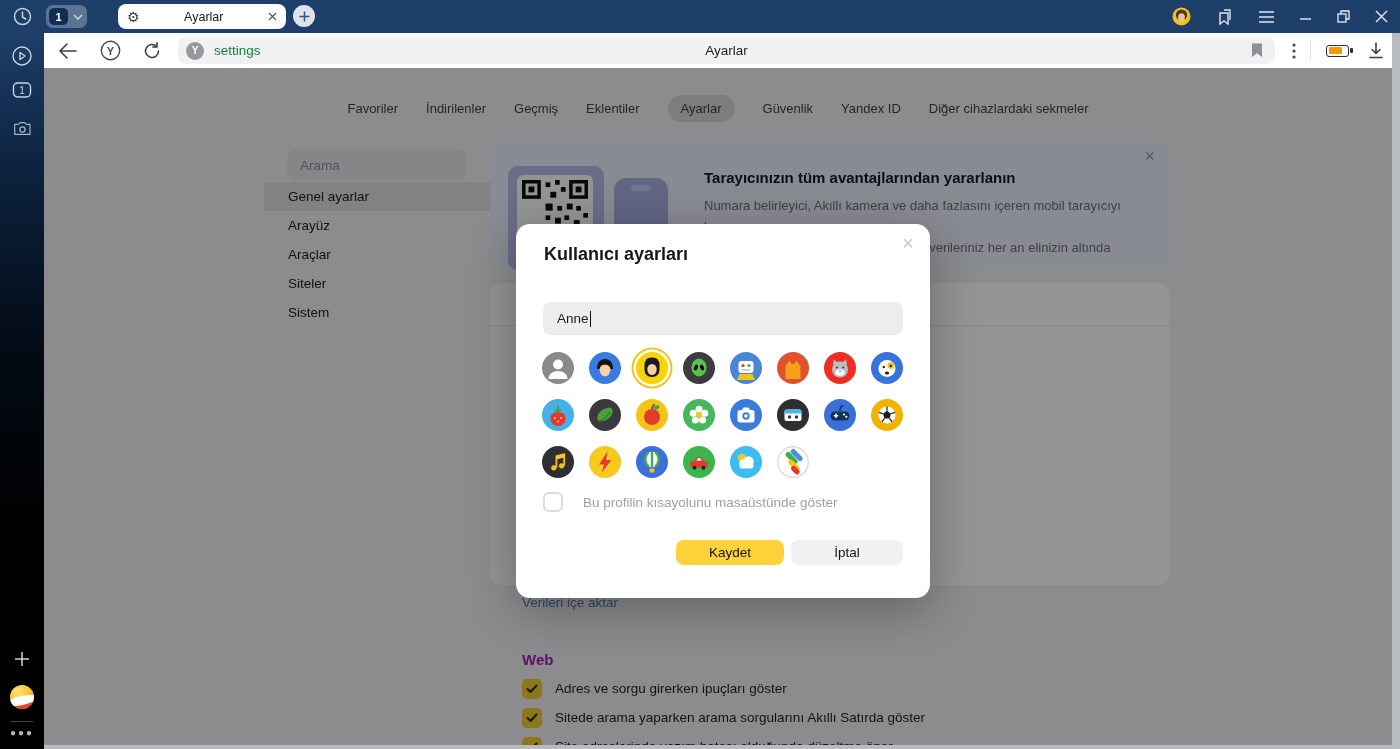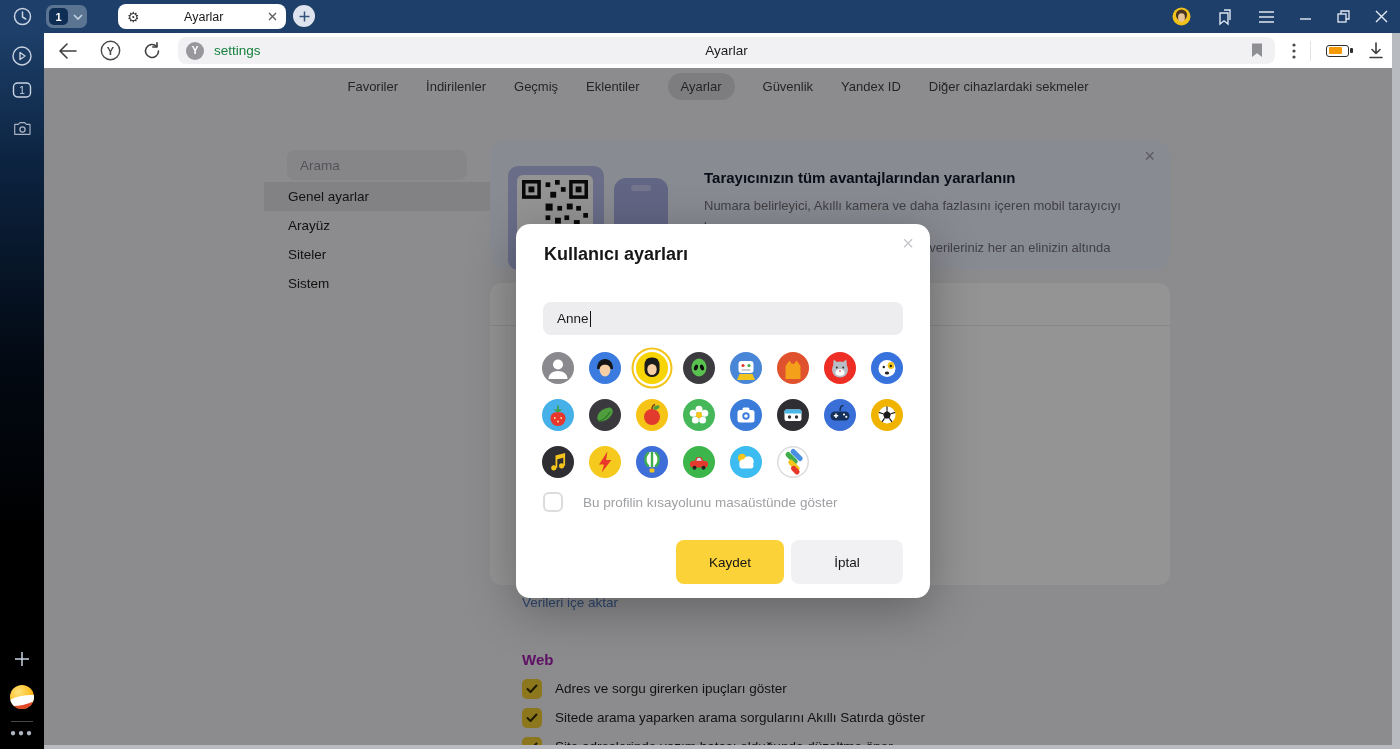--- a/index.html
+++ b/index.html
@@ -41,21 +41,21 @@
   .ab-bookmark { position:absolute; right:12px; top:6px; }
   .kebab { margin-left:17px; }
   .tb-divider { width:1px; height:20px; background:#e3e3e6; margin-left:14px; }
   .battery { position:relative; width:23px; height:12px; border:1.5px solid #2f2f2f; border-radius:3px; margin-left:15px; }
   .battery .fill { position:absolute; left:1.5px; top:1.5px; bottom:1.5px; width:13px; background:#f59a07; border-radius:1px; }
   .battery .nub { position:absolute; right:-4.5px; top:2.5px; width:2.5px; height:4.5px; background:#2f2f2f; border-radius:1px; }
   .download-btn { margin-left:19px; }
 
   
   .content { position:absolute; left:44px; top:68px; width:1348px; height:677px; background:#f2f2f5; overflow:hidden; }
-  .navtabs { position:absolute; top:5px; left:0; right:0; display:flex; justify-content:center; align-items:center; gap:28px; }
+  .navtabs { position:absolute; top:27px; left:0; right:0; display:flex; justify-content:center; align-items:center; gap:28px; }
   .navtab { font-size:13px; color:#3f3f3f; padding:6px 0; border-radius:15px; }
   .navtab.active { background:#d8d8db; padding:6px 13px; }
 
   .settings-sidebar { position:absolute; left:220px; top:70px; width:226px; bottom:0; }
   .search-box { margin:12px 23px 0 23px; height:30px; background:#e7e7eb; border-radius:8px; display:flex; align-items:center; padding-left:13px; }
   .search-box span { font-size:13.5px; color:#8f8f99; }
   .side-menu { margin-top:2px; }
   .side-item { height:29px; line-height:29px; padding-left:24px; font-size:13.5px; color:#222; }
   .side-item.active { background:#e1e1e5; }
 
@@ -92,21 +92,21 @@
   .caret { width:1px; height:16px; background:#111; margin-left:1px; }
   .avatar-grid { position:absolute; left:26px; top:128px; width:368px; display:flex; flex-wrap:wrap; gap:15px; }
   .avatar-item { width:32px; height:32px; border-radius:50%; }
   .avatar-item.selected { box-shadow:0 0 0 2.5px #fff, 0 0 0 4.5px #f0c419; }
   .av-circle { width:32px; height:32px; border-radius:50%; overflow:hidden; display:block; }
   .avatar-item[data-name$="palette"] .av-circle { box-shadow:inset 0 0 0 1.5px #dcdcde; }
   .desktop-row { position:absolute; left:27px; top:268px; display:flex; align-items:center; gap:20px; }
   .desktop-checkbox { width:20px; height:20px; border:2px solid #dcdcde; border-radius:6px; background:#fff; flex:none; }
   .desktop-label { font-size:13.5px; color:#9fa0a4; }
   .modal-buttons { position:absolute; left:28px; right:27px; top:316px; display:flex; justify-content:flex-end; gap:7px; }
-  .btn { height:44px; border:none; border-radius:8px; font-size:13.5px; font-family:"Liberation Sans", sans-serif; display:flex; align-items:center; justify-content:center; color:#141414; }
+  .btn { height:25px; border:none; border-radius:8px; font-size:13.5px; font-family:"Liberation Sans", sans-serif; display:flex; align-items:center; justify-content:center; color:#141414; }
   .btn-save { width:108px; background:#fbd339; }
   .btn-cancel { width:112px; background:#f1f1f3; }
 
   
   .frame-right { position:absolute; right:0; top:33px; width:8px; bottom:0; background:#b8bbbf; z-index:50; }
   .frame-bottom { position:absolute; left:44px; right:0; bottom:0; height:4px; background:#b8bbbf; z-index:50; }
 </style>
 </head>
 <body>
 
@@ -273,20 +273,21 @@
       </div>
 
     <div class="settings-sidebar" data-name="settings-sidebar">
       <div class="search-box" data-name="search-input">
         <span data-name="search-placeholder">Arama</span>
       </div>
       <div class="side-menu" data-name="settings-menu">
 
       <div class="side-item active" data-name="settings-menu-item">Genel ayarlar</div>
           <div class="side-item" data-name="settings-menu-item">Arayüz</div>
+          <div class="side-item" data-name="settings-menu-item">Araçlar</div>
           <div class="side-item" data-name="settings-menu-item">Siteler</div>
           <div class="side-item" data-name="settings-menu-item">Sistem</div>
         </div>
     </div>
 
     <div class="banner" data-name="mobile-promo-banner">
       <div class="qr-panel" data-name="qr-panel">
         <div class="qr" data-name="qr-code">
           <svg width="66" height="66" viewBox="0 0 56 56">
             <g fill="#111">

